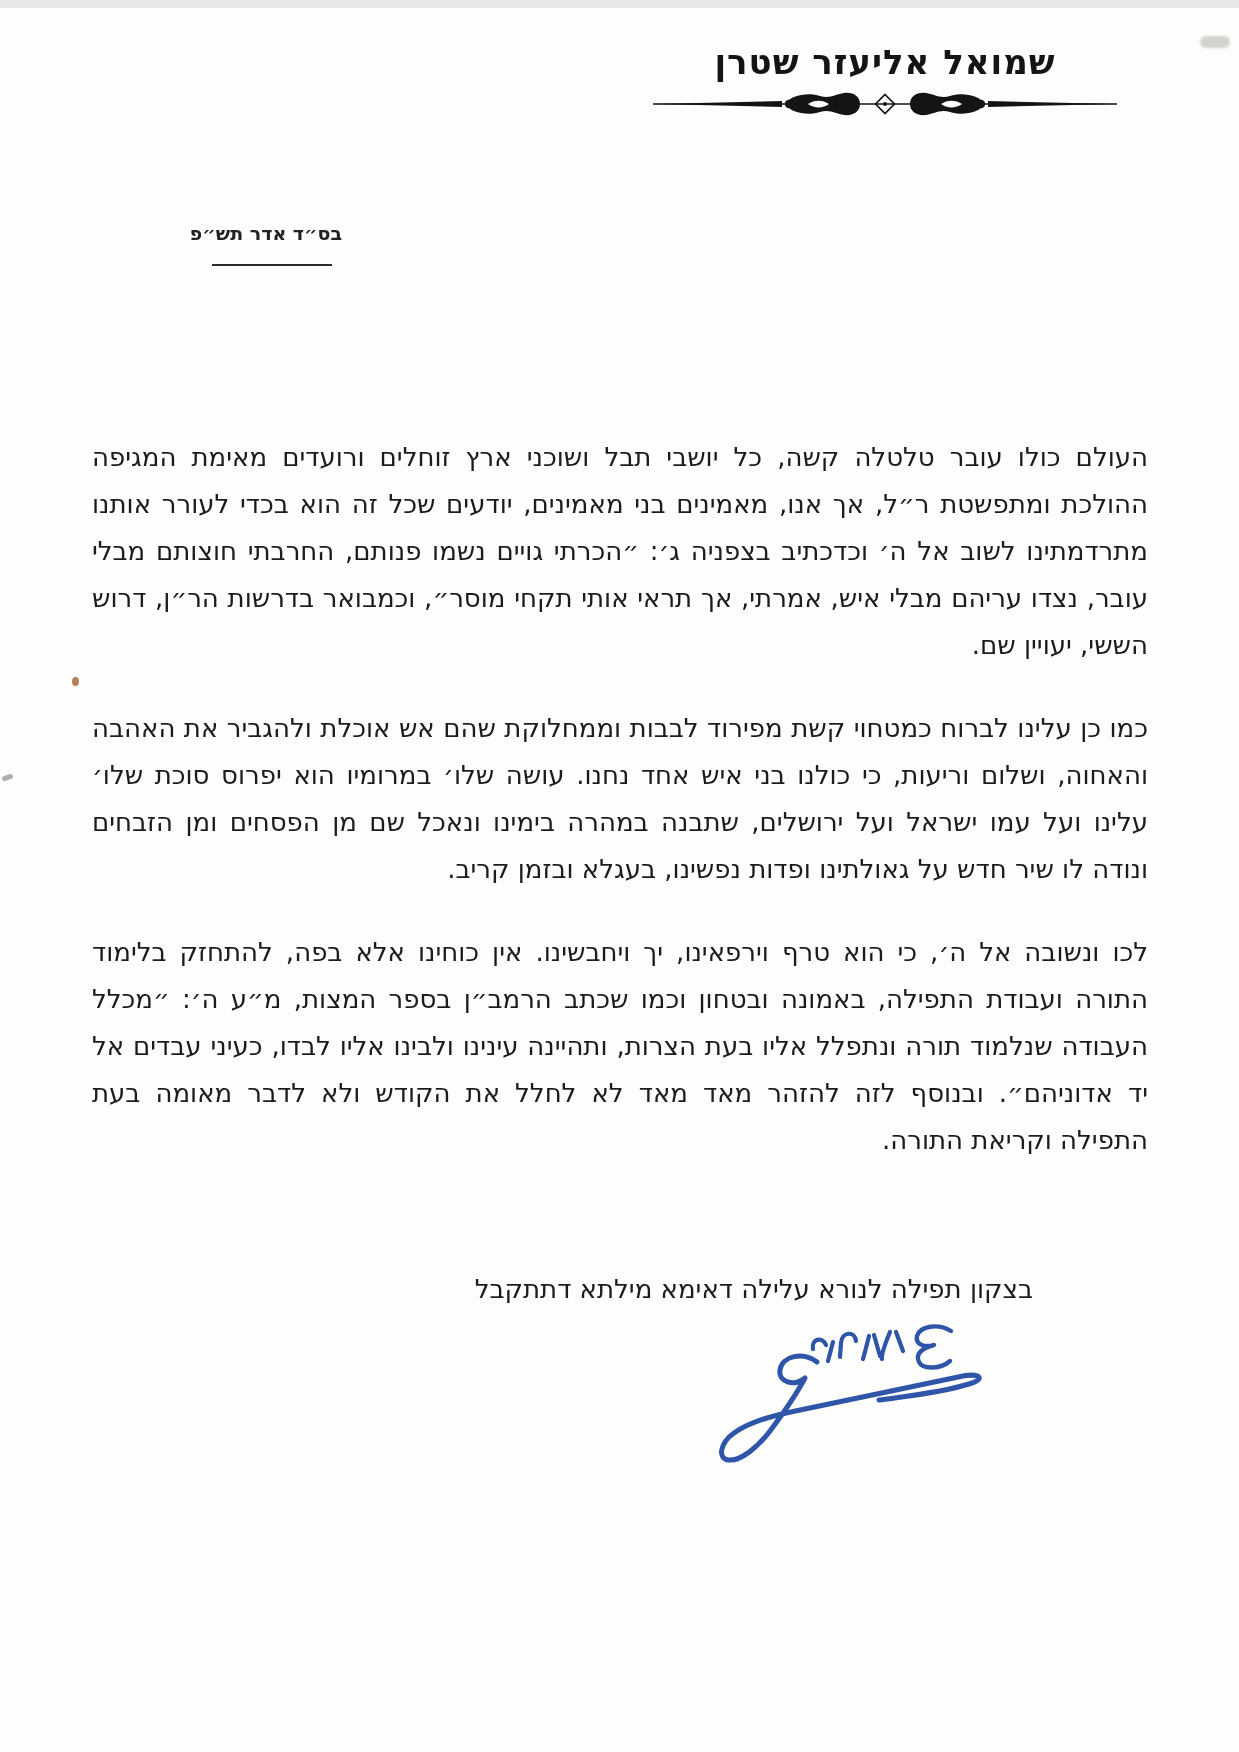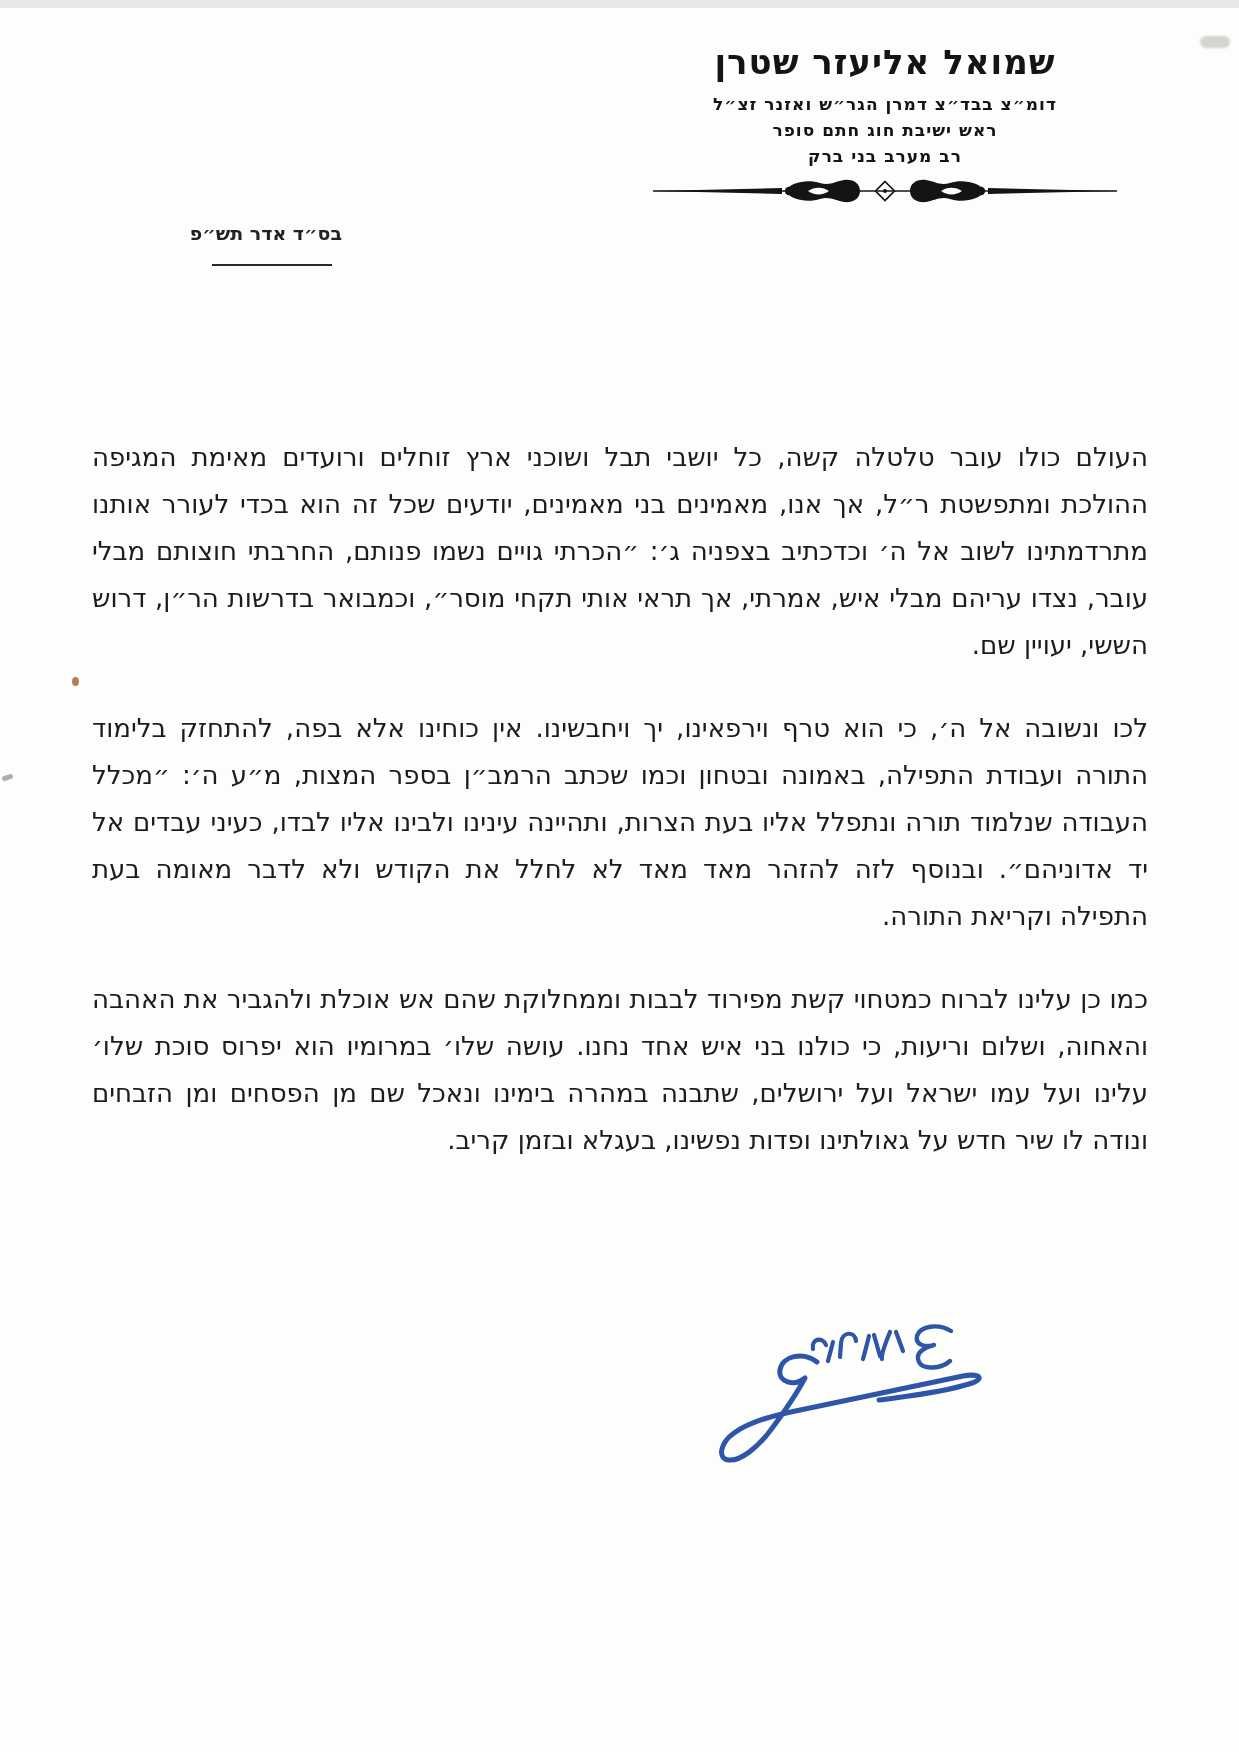--- a/index.html
+++ b/index.html
@@ -62,49 +62,45 @@
   .art-corner { left:1200px; top:28px; width:30px; height:12px; border-radius:6px;
                 background:#c9c9c5; filter:blur(1px); opacity:.8; }
 </style>
 </head>
 <body>
 
 <div class="page">
 
   <header class="letterhead">
     <div class="lh-name">שמואל אליעזר שטרן</div>
-    <div class="lh-titles">
-      <div>דומ״צ בבד״צ דמרן הגר״ש ואזנר זצ״ל</div>
-      <div>ראש ישיבת חוג חתם סופר</div>
-      <div>רב מערב בני ברק</div>
-    </div>
     <svg class="lh-divider" viewBox="0 0 470 26" aria-hidden="true">
       <line x1="3" y1="13" x2="467" y2="13" stroke="#141414" stroke-width="1.3"></line>
       <polygon points="3,13 132,10 132,16" fill="#141414"></polygon>
       <polygon points="467,13 338,10 338,16" fill="#141414"></polygon>
       <path d="M136,13 c4,-9 22,-12 34,-8 c10,3 16,-2 24,-3 c10,-1 16,4 16,11 c0,7 -6,12 -16,11 c-8,-1 -14,-6 -24,-3 c-12,4 -30,1 -34,-8 z" fill="#141414"></path>
       <circle cx="139" cy="13" r="4.2" fill="#141414"></circle>
       <path d="M158,13 c6,-4.5 15,-4.5 21,0 c-6,4.5 -15,4.5 -21,0 z" fill="#fdfdfb"></path>
       <path d="M334,13 c-4,-9 -22,-12 -34,-8 c-10,3 -16,-2 -24,-3 c-10,-1 -16,4 -16,11 c0,7 6,12 16,11 c8,-1 14,-6 24,-3 c12,4 30,1 34,-8 z" fill="#141414"></path>
       <circle cx="331" cy="13" r="4.2" fill="#141414"></circle>
       <path d="M291,13 c6,-4.5 15,-4.5 21,0 c-6,4.5 -15,4.5 -21,0 z" fill="#fdfdfb"></path>
       <path d="M235,3.5 L244.5,13 L235,22.5 L225.5,13 Z" fill="none" stroke="#141414" stroke-width="1.7"></path>
       <circle cx="235" cy="13" r="2" fill="#141414"></circle>
     </svg>
   </header>
 
   <div class="date">בס״ד אדר תש״פ</div>
   <div class="date-underline"></div>
 
   <main class="body">
     <p>העולם כולו עובר טלטלה קשה, כל יושבי תבל ושוכני ארץ זוחלים ורועדים מאימת המגיפה ההולכת ומתפשטת ר״ל, אך אנו, מאמינים בני מאמינים, יודעים שכל זה הוא בכדי לעורר אותנו מתרדמתינו לשוב אל ה׳ וכדכתיב בצפניה ג׳: ״הכרתי גויים נשמו פנותם, החרבתי חוצותם מבלי עובר, נצדו עריהם מבלי איש, אמרתי, אך תראי אותי תקחי מוסר״, וכמבואר בדרשות הר״ן, דרוש הששי, יעויין שם.</p>
+    <p>כמו כן עלינו לברוח כמטחוי קשת מפירוד לבבות וממחלוקת שהם אש אוכלת ולהגביר את האהבה והאחוה, ושלום וריעות, כי כולנו בני איש אחד נחנו. עושה שלו׳ במרומיו הוא יפרוס סוכת שלו׳ עלינו ועל עמו ישראל ועל ירושלים, שתבנה במהרה בימינו ונאכל שם מן הפסחים ומן הזבחים ונודה לו שיר חדש על גאולתינו ופדות נפשינו, בעגלא ובזמן קריב.</p>
     <p>לכו ונשובה אל ה׳, כי הוא טרף וירפאינו, יך ויחבשינו. אין כוחינו אלא בפה, להתחזק בלימוד התורה ועבודת התפילה, באמונה ובטחון וכמו שכתב הרמב״ן בספר המצות, מ״ע ה׳: ״מכלל העבודה שנלמוד תורה ונתפלל אליו בעת הצרות, ותהיינה עינינו ולבינו אליו לבדו, כעיני עבדים אל יד אדוניהם״. ובנוסף לזה להזהר מאד מאד לא לחלל את הקודש ולא לדבר מאומה בעת התפילה וקריאת התורה.</p>
-    <p>כמו כן עלינו לברוח כמטחוי קשת מפירוד לבבות וממחלוקת שהם אש אוכלת ולהגביר את האהבה והאחוה, ושלום וריעות, כי כולנו בני איש אחד נחנו. עושה שלו׳ במרומיו הוא יפרוס סוכת שלו׳ עלינו ועל עמו ישראל ועל ירושלים, שתבנה במהרה בימינו ונאכל שם מן הפסחים ומן הזבחים ונודה לו שיר חדש על גאולתינו ופדות נפשינו, בעגלא ובזמן קריב.</p>
   </main>
 
+  <div class="closing">בצקון תפילה לנורא עלילה דאימא מילתא דתתקבל</div>
 
   <svg class="signature" viewBox="0 0 410 185" aria-hidden="true">
     <g fill="none" stroke="#2e55a8" stroke-linecap="round" stroke-linejoin="round">
 
       <path d="M366,11 c-13,-8 -31,-5 -34,5 c-2,8 7,12 17,9 c-12,3 -19,9 -15,17 c4,8 22,7 31,-1" stroke-width="4.4"></path>
 
       <path d="M318,31 l-7,-19" stroke-width="4.2"></path>
       <path d="M305,12 c-5,12 -9,22 -8,27" stroke-width="4.2"></path>
       <path d="M295,36 l-6,-21" stroke-width="4.2"></path>
       <path d="M284,16 c-2,8 -4,16 -6,23" stroke-width="4.2"></path>

